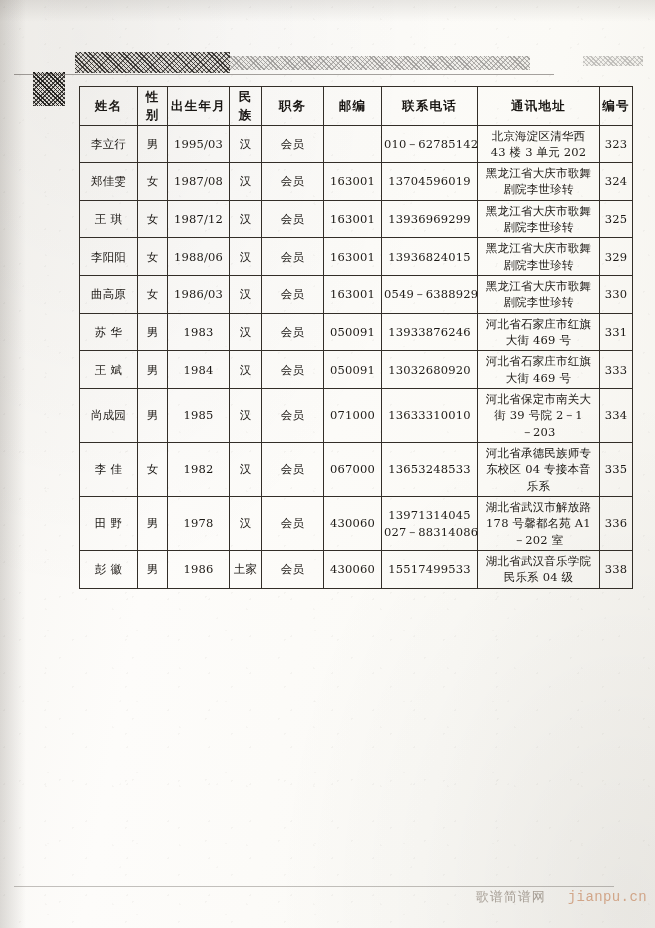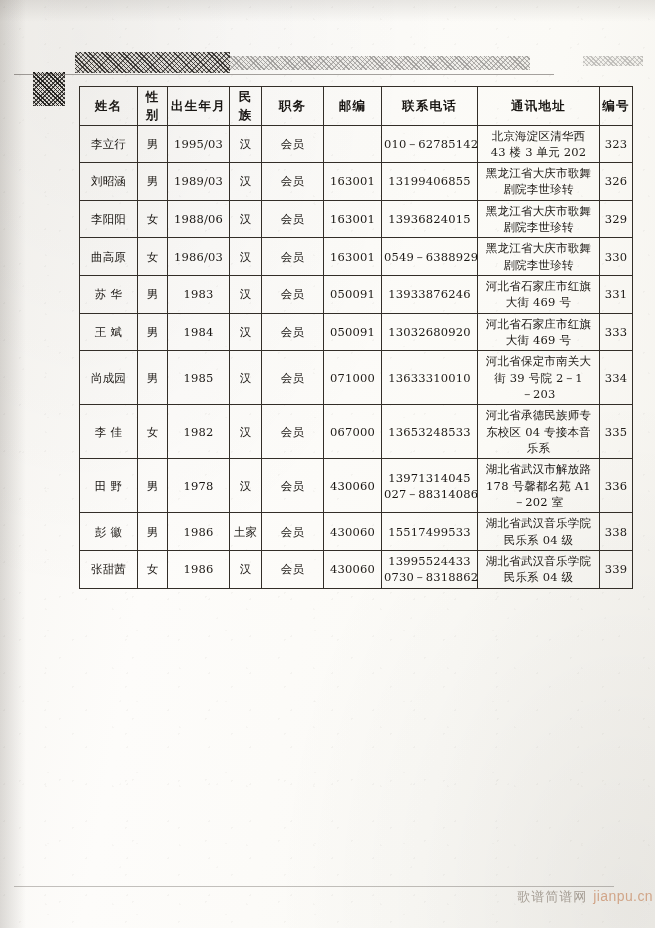--- a/index.html
+++ b/index.html
@@ -133,33 +133,33 @@
   tbody tr:nth-child(3n+2) td{color:#26221e;}
   tbody tr:nth-child(3n)   td{color:#1b1815;}
 
   #roster-wrap{
     filter:contrast(1.03);
   }
 
   
   #watermark{
     position:absolute;
-    right:2px;bottom:22px;
+    right:8px;bottom:22px;
     display:flex;align-items:baseline;gap:6px;
     opacity:.75;
     pointer-events:none;
     justify-content:space-between;
   }
   #watermark .cn{
     font-family:"DejaVu Serif","Liberation Serif",serif;
     font-size:13px;color:#8d8378;letter-spacing:1px;
   }
   #watermark .en{
-    font-family:Liberation Sans, sans-serif;
-    font-size:14px;color:#c98f6a;letter-spacing:.4px;
+    font-family:Liberation Mono, monospace;
+    font-size:14px;color:#c98f6a;letter-spacing:.4px;margin-left:16px;
   }
 </style>
 </head>
 <body>
 
 <div id="page">
   <div id="grain"></div>
   <div id="spine"></div>
   <div id="topedge"></div>
 
@@ -207,34 +207,50 @@
             <td class="phone">
               <span class="line">010－62785142</span>
             </td>
             <td class="addr">
               <span class="line">北京海淀区清华西</span>
               <span class="line">43 楼 3 单元 202</span>
             </td>
             <td class="num">323</td>
           </tr>
           <tr>
-            <td class="name">刘昭涵</td>
-            <td class="sex">男</td>
-            <td class="birth">1989/03</td>
+            <td class="name">郑佳雯</td>
+            <td class="sex">女</td>
+            <td class="birth">1987/08</td>
             <td class="eth">汉</td>
             <td class="post">会员</td>
             <td class="zip">163001</td>
             <td class="phone">
-              <span class="line">13199406855</span>
+              <span class="line">13704596019</span>
             </td>
             <td class="addr">
               <span class="line">黑龙江省大庆市歌舞</span>
               <span class="line">剧院李世珍转</span>
             </td>
-            <td class="num">326</td>
+            <td class="num">324</td>
+          </tr>
+          <tr>
+            <td class="name">王  琪</td>
+            <td class="sex">女</td>
+            <td class="birth">1987/12</td>
+            <td class="eth">汉</td>
+            <td class="post">会员</td>
+            <td class="zip">163001</td>
+            <td class="phone">
+              <span class="line">13936969299</span>
+            </td>
+            <td class="addr">
+              <span class="line">黑龙江省大庆市歌舞</span>
+              <span class="line">剧院李世珍转</span>
+            </td>
+            <td class="num">325</td>
           </tr>
           <tr>
             <td class="name">李阳阳</td>
             <td class="sex">女</td>
             <td class="birth">1988/06</td>
             <td class="eth">汉</td>
             <td class="post">会员</td>
             <td class="zip">163001</td>
             <td class="phone">
               <span class="line">13936824015</span>
@@ -353,37 +369,20 @@
             <td class="post">会员</td>
             <td class="zip">430060</td>
             <td class="phone">
               <span class="line">15517499533</span>
             </td>
             <td class="addr">
               <span class="line">湖北省武汉音乐学院</span>
               <span class="line">民乐系 04 级</span>
             </td>
             <td class="num">338</td>
-          </tr>
-          <tr>
-            <td class="name">张甜茜</td>
-            <td class="sex">女</td>
-            <td class="birth">1986</td>
-            <td class="eth">汉</td>
-            <td class="post">会员</td>
-            <td class="zip">430060</td>
-            <td class="phone">
-              <span class="line">13995524433</span>
-              <span class="line">0730－8318862</span>
-            </td>
-            <td class="addr">
-              <span class="line">湖北省武汉音乐学院</span>
-              <span class="line">民乐系 04 级</span>
-            </td>
-            <td class="num">339</td>
           </tr>
         </tbody>
     </table>
   </div>
 
   <div id="watermark">
     <span class="cn">歌谱简谱网</span>
     <span class="en">jianpu.cn</span>
   </div>
 </div>

